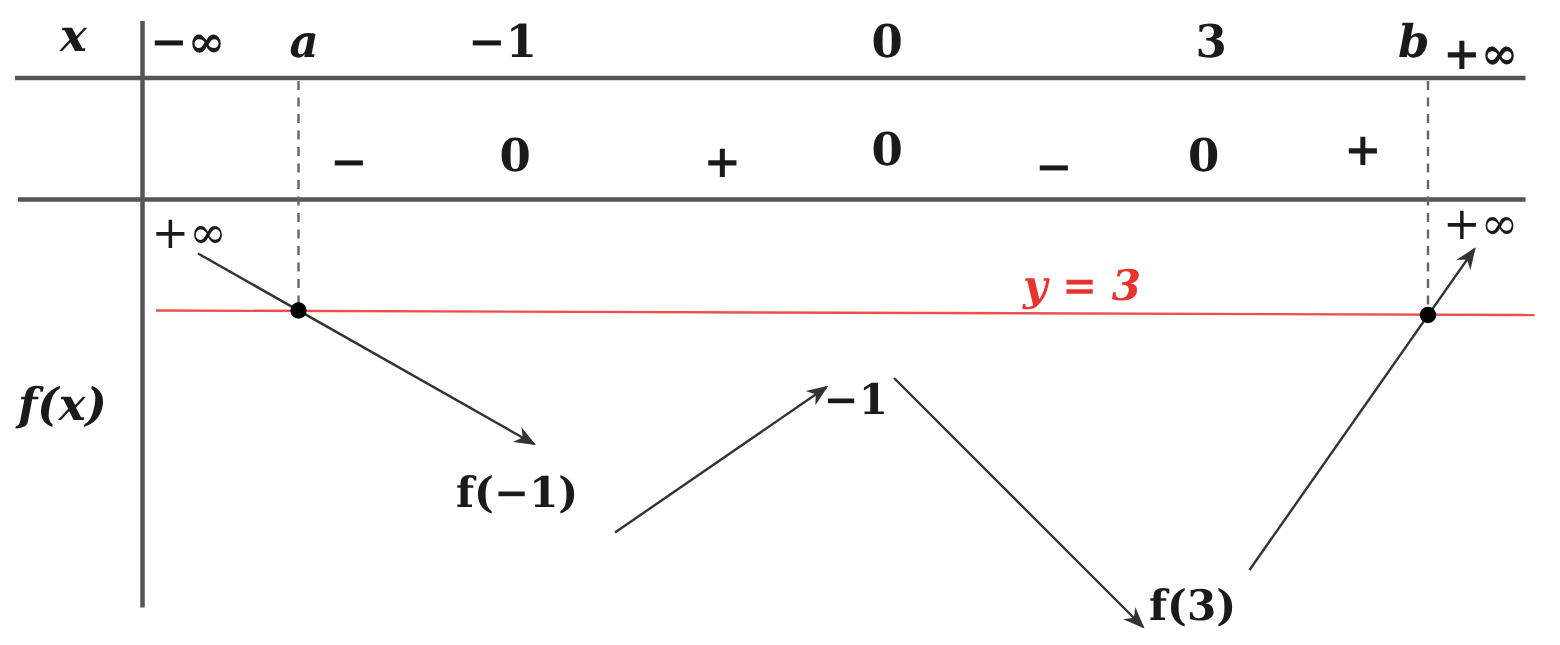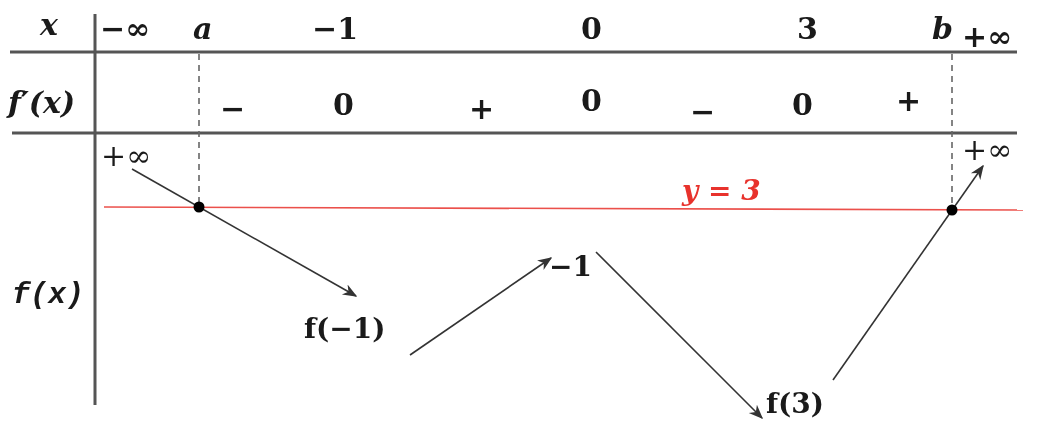--- a/index.html
+++ b/index.html
@@ -37,22 +37,21 @@
     <line x1="410" y1="355" x2="551" y2="258" stroke="#333" stroke-width="1.6" marker-end="url(#arr)"></line>
     <line x1="596" y1="252" x2="762" y2="418" stroke="#333" stroke-width="1.6" marker-end="url(#arr)"></line>
     <line x1="833" y1="380" x2="983" y2="166" stroke="#333" stroke-width="1.6" marker-end="url(#arr)"></line>
 
     <circle cx="199" cy="207" r="5.5" fill="#000"></circle>
     <circle cx="952" cy="210" r="5.5" fill="#000"></circle>
   </svg>
 
   
   <span class="lbl it big" style="left:40px; top:10px;">x</span>
-  <span class="lbl it big" style="left:8px; top:88px;">f′(x)</span>
-  <span class="lbl it big" style="left:12px; top:280px;font-family:Liberation Mono, monospace;">f(x)</span>
+  <span class="lbl it big" style="left:12px; top:256px;">f(x)</span>
 
   
   <span class="lbl big" style="left:100px; top:14px;">−∞</span>
   <span class="lbl it big" style="left:193px; top:14px;">a</span>
   <span class="lbl big" style="left:312px; top:14px;">−1</span>
   <span class="lbl big" style="left:581px; top:14px;">0</span>
   <span class="lbl big" style="left:797px; top:14px;">3</span>
   <span class="lbl it big" style="left:932px; top:14px;">b</span>
   <span class="lbl big" style="left:962px; top:22px;">+∞</span>
 

